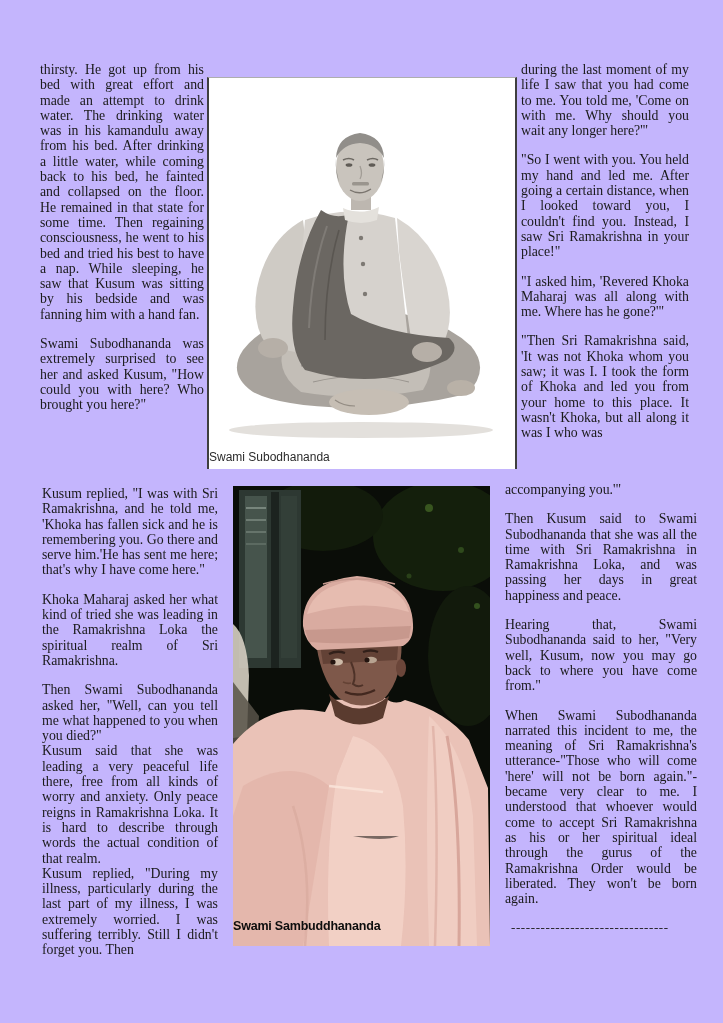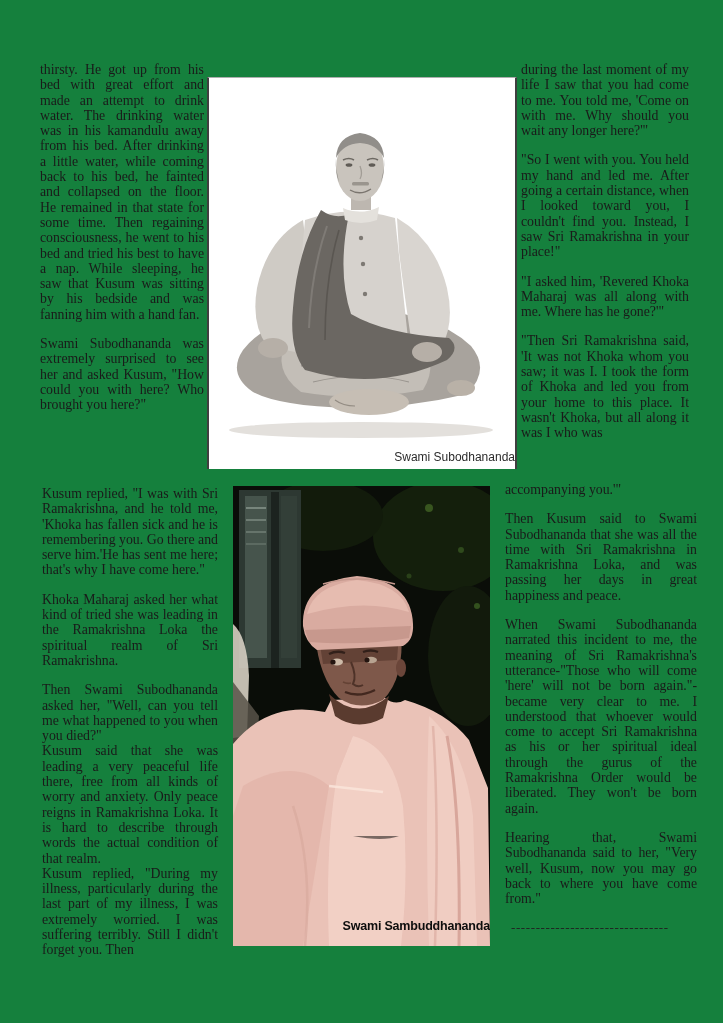--- a/index.html
+++ b/index.html
@@ -1,32 +1,32 @@
 <!DOCTYPE html>
 <html><head>
 <meta charset="utf-8">
 <style>
   html,body{margin:0;padding:0;background:#ffffff;}
-  .page{position:relative;width:723px;height:1023px;background:#15803d;overflow:hidden;
+  .page{position:relative;width:723px;height:1023px;background:#c4b5fd;overflow:hidden;
         font-family:"Liberation Serif","DejaVu Serif",serif;color:#1a1a1a;}
   .textblock{position:absolute;font-size:13.8px;line-height:15.3px;text-align:justify;}
   .textblock p{margin:0 0 14px 0;}
   .textblock p.tight{margin-bottom:0;}
   .col-left-top{left:40px;top:62px;width:164px;}
   .col-left-bottom{left:42px;top:486px;width:176px;}
   .col-right-top{left:521px;top:62px;width:168px;}
   .col-right-bottom{left:505px;top:482px;width:192px;}
   .frame-top{position:absolute;left:207px;top:77px;width:306px;height:391px;
              border-left:2px solid #3f3f3f;border-right:2px solid #3f3f3f;border-top:1px solid #aeaeae;
              background:#ffffff;}
   .frame-top svg{position:absolute;left:0;top:24px;}
-  .figure-caption{position:absolute;left:0;bottom:5px;width:100%;text-align:right;
+  .figure-caption{position:absolute;left:0;bottom:5px;width:100%;text-align:left;
                   font-family:"Liberation Sans","DejaVu Sans",sans-serif;font-size:12px;color:#2b2b2b;}
   .photo-bottom{position:absolute;left:233px;top:486px;width:257px;height:460px;overflow:hidden;}
-  .photo-label{position:absolute;left:0;bottom:13px;width:100%;text-align:right;
+  .photo-label{position:absolute;left:0;bottom:13px;width:100%;text-align:left;
                font-family:"Liberation Sans","DejaVu Sans",sans-serif;font-weight:bold;
                font-size:12.5px;color:#0d0d0d;letter-spacing:-0.2px;}
   .separator{font-size:13px;letter-spacing:0.6px;color:#222;margin-top:4px;padding-left:6px;
              white-space:nowrap;overflow:hidden;}
 </style>
 </head>
 <body>
 
 <div class="page">
 
@@ -166,19 +166,19 @@
       <p class="">during the last moment of my life I saw that you had come to me. You told me, 'Come on with me. Why should you wait any longer here?'"</p>
       <p class="">"So I went with you. You held my hand and led me. After going a certain distance, when I looked toward you, I couldn't find you. Instead, I saw Sri Ramakrishna in your place!"</p>
       <p class="">"I asked him, 'Revered Khoka Maharaj was all along with me. Where has he gone?'"</p>
       <p class="">"Then Sri Ramakrishna said, 'It was not Khoka whom you saw; it was I. I took the form of Khoka and led you from your home to this place. It wasn't Khoka, but all along it was I who was</p>
     </div>
 
   <div class="textblock col-right-bottom">
     <div>
         <p class="">accompanying you.'"</p>
         <p class="">Then Kusum said to Swami Subodhananda that she was all the time with Sri Ramakrishna in Ramakrishna Loka, and was passing her days in great happiness and peace.</p>
+        <p class="">Hearing that, Swami Subodhananda said to her, "Very well, Kusum, now you may go back to where you have come from."</p>
         <p class="">When Swami Subodhananda narrated this incident to me, the meaning of Sri Ramakrishna's utterance-"Those who will come 'here' will not be born again."- became very clear to me. I understood that whoever would come to accept Sri Ramakrishna as his or her spiritual ideal through the gurus of the Ramakrishna Order would be liberated. They won't be born again.</p>
-        <p class="">Hearing that, Swami Subodhananda said to her, "Very well, Kusum, now you may go back to where you have come from."</p>
       </div>
     <div class="separator">--------------------------------</div>
   </div>
 
 </div>
 
 </body></html>

